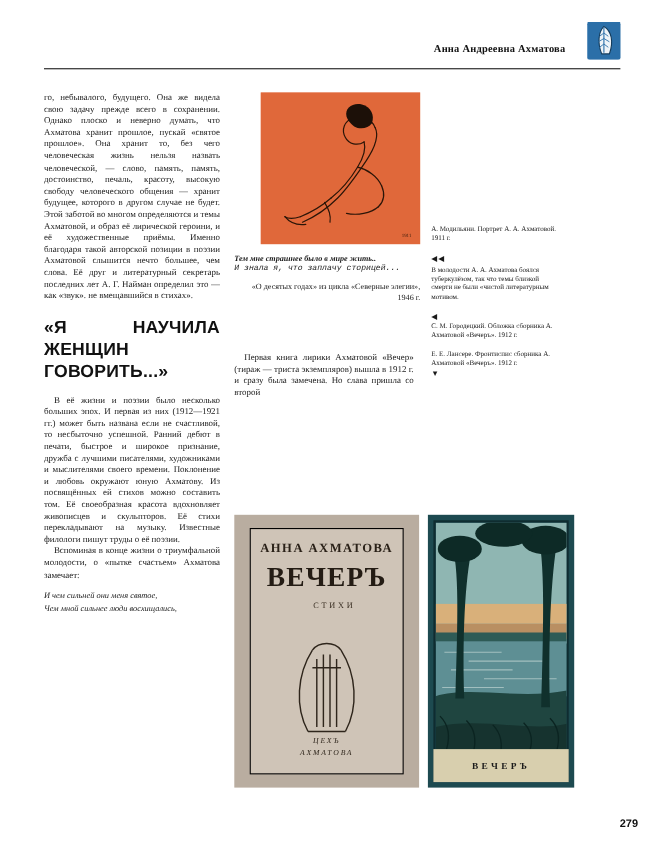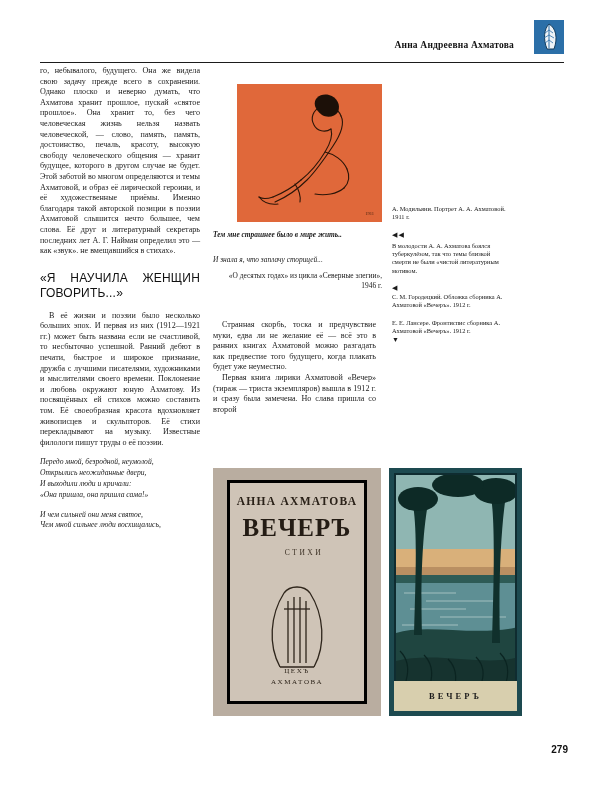--- a/index.html
+++ b/index.html
@@ -47,21 +47,21 @@
     right: 36px;
     top: 62px;
     height: 1px;
     background: #1b1b1b;
   }
 
   
   .col-left {
     position: absolute;
     left: 40px;
-    top: 66px;
+    top: 84px;
     width: 160px;
     font-size: 8.1px;
     line-height: 1.31;
     text-align: justify;
   }
   .col-mid {
     position: absolute;
     left: 213px;
     top: 320px;
     width: 163px;
@@ -77,22 +77,22 @@
     font-size: 6.4px;
     line-height: 1.3;
   }
 
   p { margin: 0; text-indent: 9px; }
   p.noindent { text-indent: 0; }
 
   
   .section-heading {
     font-family: "Liberation Sans", sans-serif;
-    font-weight: normal;
-    font-size: 12px;
+    font-weight: bold;
+    font-size: 16px;
     line-height: 1.25;
     letter-spacing: 0.2px;
     margin: 14px 0 10px 0;
     color: #111;
   }
 
   
   .verse {
     font-style: italic;
     font-size: 7.6px;
@@ -126,21 +126,22 @@
     left: 213px;
     top: 230px;
     width: 169px;
     font-size: 7.4px;
     line-height: 1.35;
     font-style: italic;
     font-weight: bold;
   }
   .cap-modigliani .line2 {
     font-weight: normal;
-    margin-top: 15px;
+    margin-top: 0;
+    font-family: Liberation Mono, monospace;
   }
   .cap-modigliani .src {
     font-style: normal;
     font-weight: normal;
     font-size: 7.4px;
     text-align: right;
     margin-top: 6px;
     line-height: 1.3;
   }
 
@@ -166,21 +167,21 @@
     height: 248px;
     background: #b9ada0;
   }
   .cover-inner {
     position: absolute;
     left: 14px;
     top: 12px;
     right: 14px;
     bottom: 12px;
     background: #cfc4b7;
-    border: 3px solid #000000;
+    border: 1px solid #000000;
   }
   .cover-title {
     text-align: center;
     font-family: "Liberation Serif", serif;
     font-weight: bold;
     letter-spacing: 1.3px;
     font-size: 11.5px;
     margin-top: 12px;
     color: #2a2118;
   }
@@ -210,20 +211,21 @@
   }
   .cover-imprint {
     position: absolute;
     left: 0; right: 0;
     bottom: 14px;
     text-align: center;
     font-size: 7px;
     letter-spacing: 1.6px;
     line-height: 1.5;
     color: #2e251b;
+    font-style: italic;
   }
 
   .fig-lansere {
     position: absolute;
     left: 389px;
     top: 468px;
     width: 133px;
     height: 248px;
     background: #1d4a50;
     overflow: hidden;
@@ -246,21 +248,21 @@
     font-weight: bold;
     display: flex;
     align-items: center;
     justify-content: center;
     font-family: "Liberation Serif", serif;
   }
 
   
   .folio {
     position: absolute;
-    right: 32px;
+    right: 20px;
     bottom: 32px;
     font-family: "Liberation Sans", sans-serif;
     font-weight: bold;
     font-size: 10px;
     color: #111;
     text-align: right;
   }
 </style>
 </head>
 <body>
@@ -278,27 +280,22 @@
   </div>
 </div>
 <div class="header-rule"></div>
 
 <div class="col-left">
   <p class="noindent">го, небывалого, будущего. Она же видела свою задачу прежде всего в сохранении. Однако плоско и неверно думать, что Ахматова хранит прошлое, пускай «святое прошлое». Она хранит то, без чего человеческая жизнь нельзя назвать человеческой, — слово, память, память, достоинство, печаль, красоту, высокую свободу человеческого общения — хранит будущее, которого в другом случае не будет. Этой заботой во многом определяются и темы Ахматовой, и образ её лирической героини, и её художественные приёмы. Именно благодаря такой авторской позиции в поэзии Ахматовой слышится нечто большее, чем слова. Её друг и литературный секретарь последних лет А. Г. Найман определил это — как «звук». не вмещавшийся в стихах».</p>
 
   <div class="section-heading">«Я НАУЧИЛА ЖЕНЩИН ГОВОРИТЬ...»</div>
 
   <p>В её жизни и поэзии было несколько больших эпох. И первая из них (1912—1921 гг.) может быть названа если не счастливой, то несбыточно успешной. Ранний дебют в печати, быстрое и широкое признание, дружба с лучшими писателями, художниками и мыслителями своего времени. Поклонение и любовь окружают юную Ахматову. Из посвящённых ей стихов можно составить том. Её своеобразная красота вдохновляет живописцев и скульпторов. Её стихи перекладывают на музыку. Известные филологи пишут труды о её поэзии.</p>
-
-  <div class="verse">
-    <div>Передо мной, безродной, неумолой,</div>
-    <div>Открылись неожиданные двери,</div>
-    <div>И выходили люди и кричали:</div>
-    <div>«Она пришла, она пришла сама!»</div>
-  </div>
+  <p>Вспоминая в конце жизни о триумфальной молодости, о «пытке счастьем» Ахматова замечает:</p>
+
 
   <div class="verse">
     <div>И чем сильней они меня святое,</div>
     <div>Чем мной сильнее люди восхищались,</div>
   </div>
 </div>
 
 <div class="fig-modigliani">
   <svg width="145" height="138" viewBox="0 0 145 138" aria-hidden="true">
     <rect x="0" y="0" width="145" height="138" fill="#e0683a"></rect>
@@ -321,21 +318,20 @@
   <div class="sig">1911</div>
 </div>
 
 <div class="cap-modigliani">
   <div>Тем мне страшнее было в мире жить..</div>
   <div class="line2">И знала я, что заплачу сторицей...</div>
   <div class="src">«О десятых годах» из цикла «Северные элегии», 1946 г.</div>
 </div>
 
 <div class="col-mid">
-  <p>Странная скорбь, тоска и предчувствие муки, едва ли не желание её — всё это в ранних книгах Ахматовой можно разгадать как предвестие того будущего, когда плакать будет уже неуместно.</p>
   <p>Первая книга лирики Ахматовой «Вечер» (тираж — триста экземпляров) вышла в 1912 г. и сразу была замечена. Но слава пришла со второй</p>
 </div>
 
 <div class="col-right-notes">
   <div class="note">
     <span class="body">А. Модильяни. Портрет А. А. Ахматовой. 1911 г.</span>
   </div>
   <div class="note">
     <div class="note-arrows">◀◀</div>
     <span class="body">В молодости А. А. Ахматова боялся туберкулёзом, так что темы близкой смерти не были «чистой литературным мотивом.</span>

